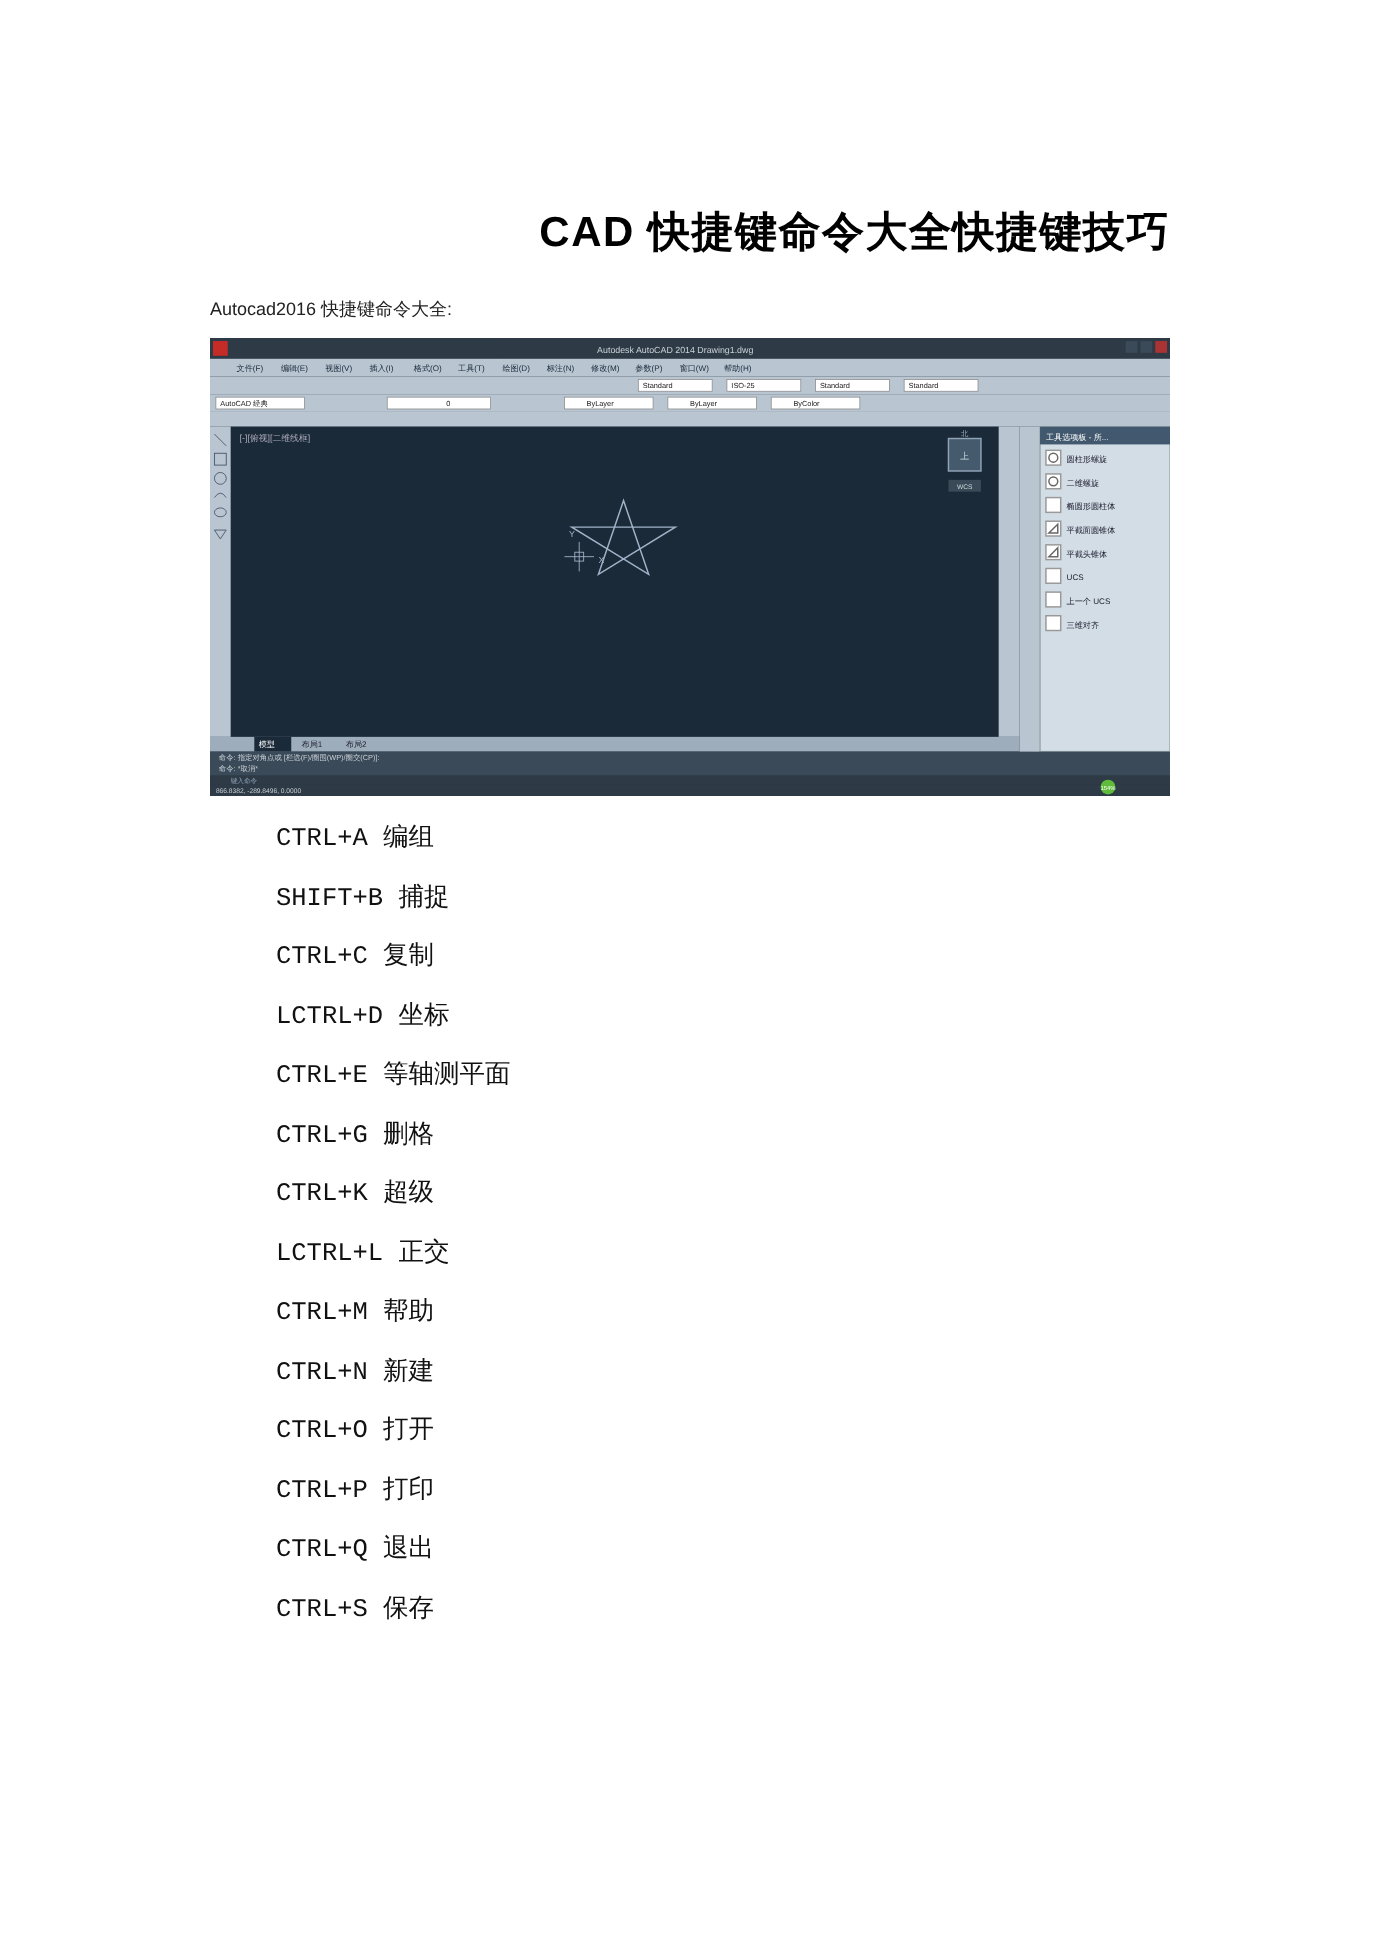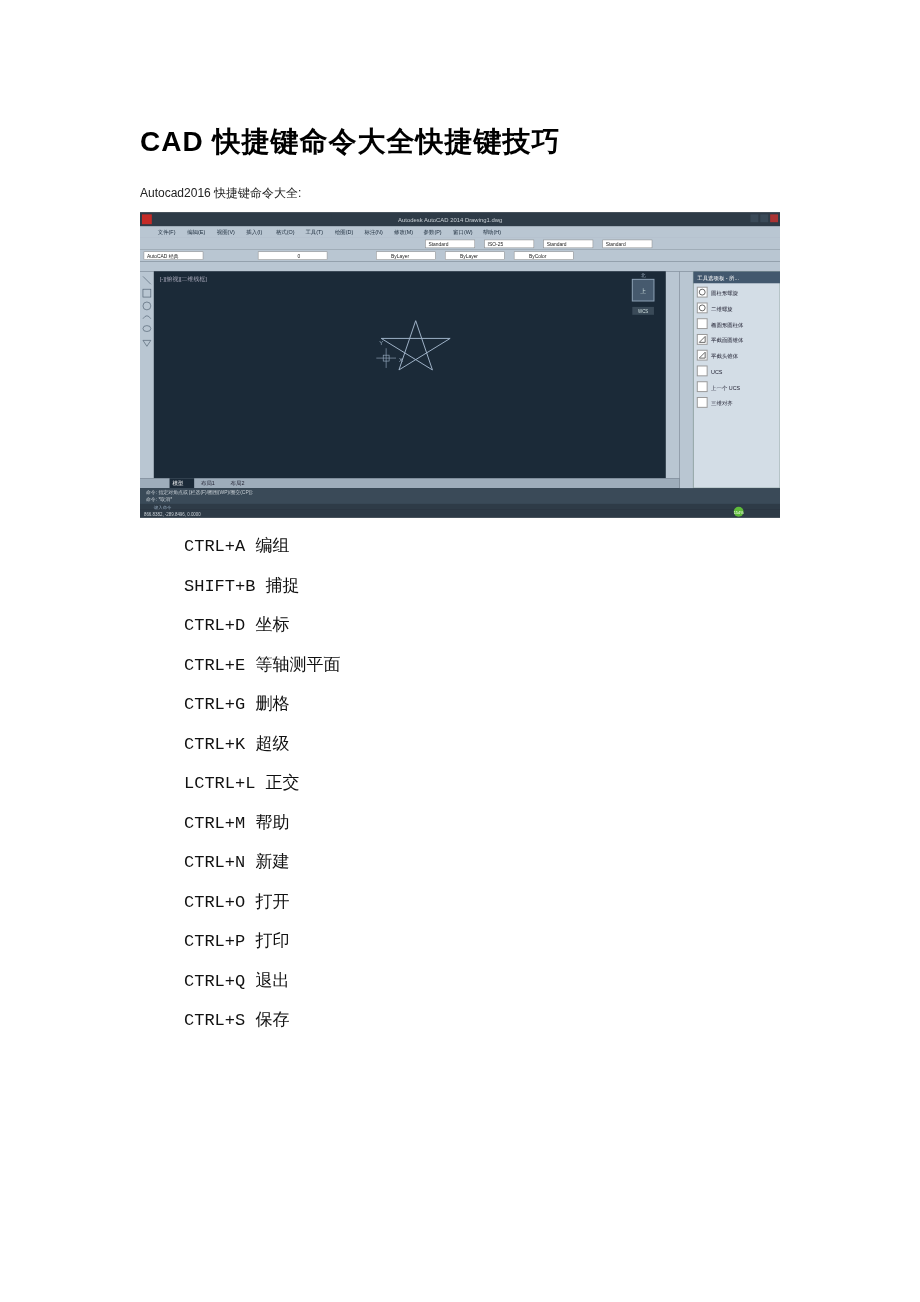--- a/index.html
+++ b/index.html
@@ -6,24 +6,24 @@
     margin: 0;
     padding: 0;
     background: #fff;
     font-family: "Microsoft YaHei", "SimSun", Arial, sans-serif;
     width: 920px;
   }
   .page {
     padding: 120px 140px 60px 140px;
   }
   h1 {
-    text-align: left;
+    text-align: right;
     font-size: 28px;
     font-weight: bold;
-    margin: 3px 0 24px 0;
+    margin: 16px 0 24px 0;
     letter-spacing: 1px;
   }
   .intro {
     font-size: 12px;
     margin: 0 0 8px 0;
     color: #222;
   }
   .screenshot-wrap {
     width: 100%;
     margin: 6px 0 14px 0;
@@ -221,21 +221,22 @@
       <rect x="0" y="302" width="650" height="8" fill="#2e3b47"></rect>
       <text x="4" y="308" font-size="4.5" fill="#c9d0d6">866.8382, -289.8496, 0.0000</text>
       <circle cx="608" cy="304" r="5" fill="#5fbb3a"></circle>
       <text x="608" y="306" font-size="4" fill="#fff" text-anchor="middle">154%</text>
     </svg>
   </div>
 
   <div class="shortcut-block">
     <p class="shortcut-line">CTRL+A 编组</p>
     <p class="shortcut-line">SHIFT+B 捕捉</p>
-    <p class="shortcut-line">CTRL+D 坐标</p>
+    <p class="shortcut-line">CTRL+C 复制</p>
+    <p class="shortcut-line">LCTRL+D 坐标</p>
     <p class="shortcut-line">CTRL+E 等轴测平面</p>
     <p class="shortcut-line">CTRL+G 删格</p>
     <p class="shortcut-line">CTRL+K 超级</p>
     <p class="shortcut-line">LCTRL+L 正交</p>
     <p class="shortcut-line">CTRL+M 帮助</p>
     <p class="shortcut-line">CTRL+N 新建</p>
     <p class="shortcut-line">CTRL+O 打开</p>
     <p class="shortcut-line">CTRL+P 打印</p>
     <p class="shortcut-line">CTRL+Q 退出</p>
     <p class="shortcut-line">CTRL+S 保存</p>

